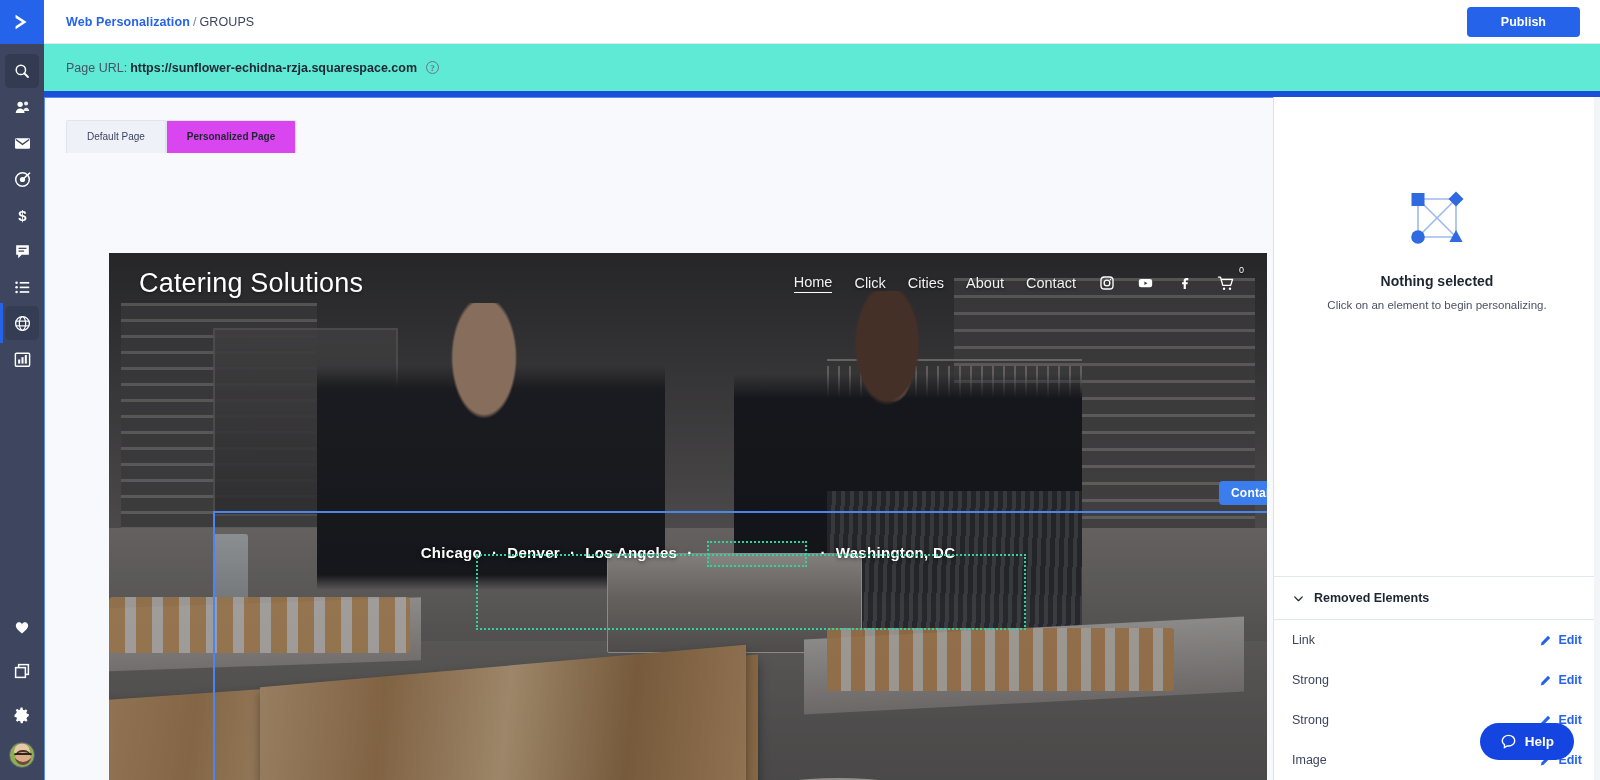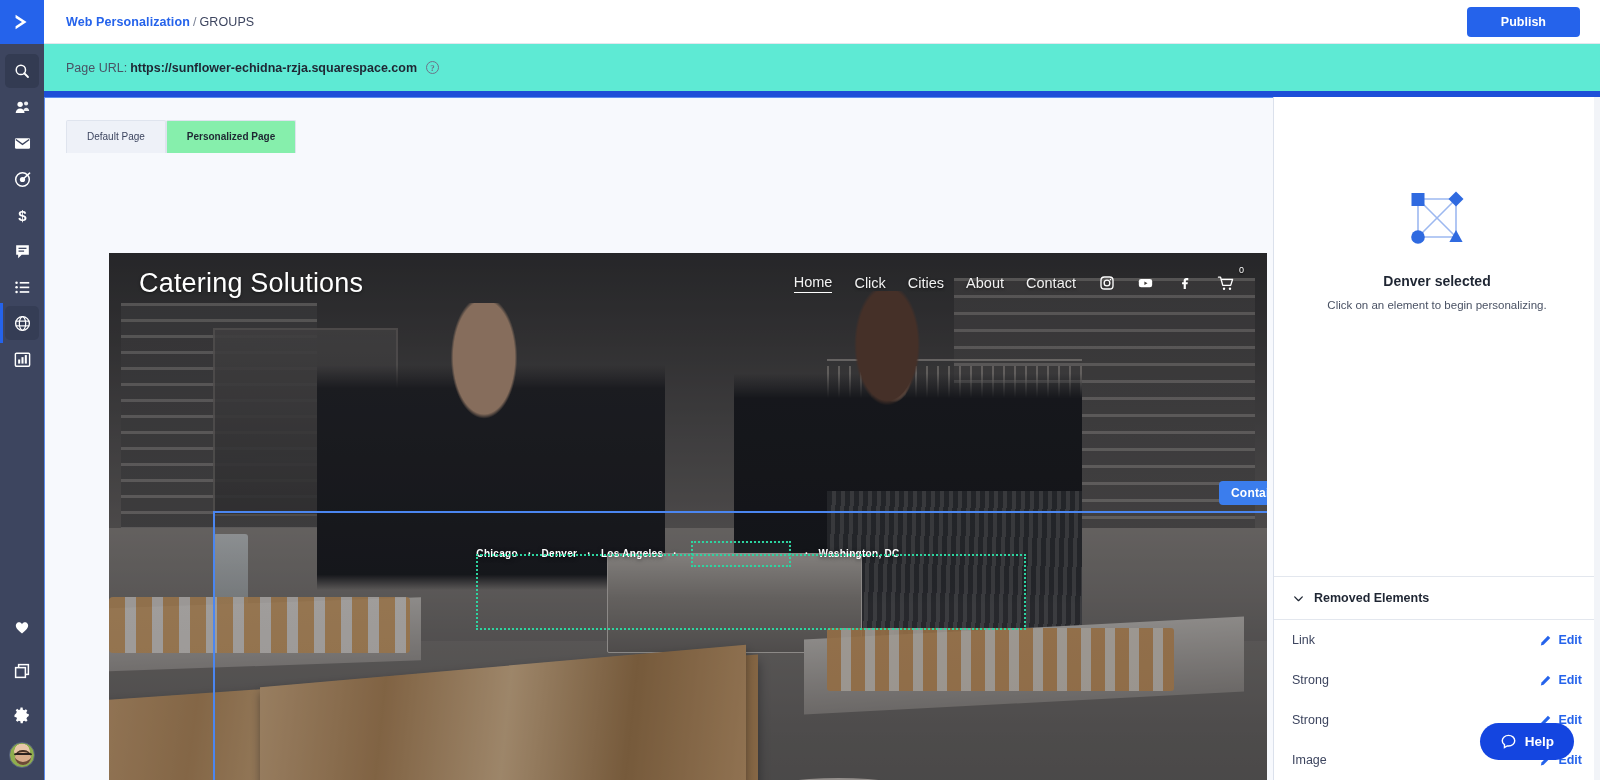--- a/index.html
+++ b/index.html
@@ -90,21 +90,21 @@
     flex: 1 1 auto; position: relative; background: #f7f9fd;
     border: 1px solid #5b8def; border-right: none; border-bottom: none;
     overflow: hidden;
   }
   .tabs { display: flex; padding: 21px 0 0 21px; }
   .tab {
     font-size: 10px; padding: 10px 20px 11px 20px; cursor: pointer;
     border: 1px solid #dfe4ee; border-bottom: none; color: #3d455f;
     background: #eef1f8; border-radius: 2px 2px 0 0; position: relative; top: 1px;
   }
-  .tab.active { background: #86efac; color: #1f2633; font-weight: 700; border-color: #dfe4ee; z-index: 2; }
+  .tab.active { background: #d946ef; color: #1f2633; font-weight: 700; border-color: #dfe4ee; z-index: 2; }
 
   .preview-frame {
     position: absolute; left: 64px; top: 155px; right: 0; bottom: 0;
     width: 1158px; height: 625px; overflow: hidden; background: #6d6761;
   }
   
   .photo { position: absolute; inset: 0; }
   .ph-layer { position: absolute; }
   .ph-backwall { left:0; right:0; top:0; height:46%;
     background: linear-gradient(180deg,#2e2b27 0%,#3e3a35 30%,#55504a 65%,#6b645c 100%); }
@@ -171,21 +171,21 @@
   .site-logo { color:#fff; font-size:27px; font-weight:400; letter-spacing:.2px; text-shadow:0 1px 3px rgba(0,0,0,.5); }
   .site-nav { margin-left:auto; display:flex; align-items:center; gap:22px; }
   .site-nav a { color:#f2f2f2; font-size:14.5px; text-decoration:none; cursor:pointer; text-shadow:0 1px 3px rgba(0,0,0,.6); }
   .site-nav a.cur { border-bottom:1.5px solid #fff; padding-bottom:2px; }
   .soc { width:17px; height:17px; display:inline-flex; align-items:center; justify-content:center; cursor:pointer; }
   .cart-wrap { position:relative; display:inline-flex; align-items:center; cursor:pointer; }
   .cart-badge { position:absolute; top:-9px; right:-7px; color:#fff; font-size:9px; text-shadow:0 1px 2px #000; }
 
   .site-cities {
     position:absolute; left:0; right:0; top:288px; text-align:center;
-    color:#fff; font-size:10px; font-weight:700; letter-spacing:.3px;
+    color:#fff; font-size:15px; font-weight:700; letter-spacing:.3px;
     text-shadow:0 1px 4px rgba(0,0,0,.6);
   }
   .site-cities .dot { margin:0 10px; font-weight:700; }
   .removed-inline {
     display:inline-block; width:100px; height:26px; vertical-align:middle;
     border:2px dotted #2dd4a0; margin:0 4px; background: rgba(255,255,255,.04);
   }
 
   
   .sel-container {
@@ -450,21 +450,21 @@
               <line x1="52" y1="14" x2="52" y2="52"></line>
                 <line x1="14" y1="52" x2="52" y2="52"></line>
               <line x1="14" y1="14" x2="52" y2="52"></line>
                 <line x1="52" y1="14" x2="14" y2="52"></line>
             </g>
             <rect x="7.5" y="8" width="13" height="13" fill="#2f6ae0"></rect>
             <path d="M52 6.5 L59.5 14 L52 21.5 L44.5 14 Z" fill="#2f6ae0"></path>
             <circle cx="14" cy="52" r="6.8" fill="#2f6ae0"></circle>
             <path d="M52 45 L58.6 57 L45.4 57 Z" fill="#2f6ae0"></path>
           </svg>
-          <div class="rp-title">Denver selected</div>
+          <div class="rp-title">Nothing selected</div>
           <div class="rp-sub">Click on an element to begin personalizing.</div>
         </div>
 
         <div class="rp-section-head">
           <svg width="13" height="13" viewBox="0 0 24 24">
             <path d="M5 9 L12 16 L19 9" fill="none" stroke="#1f2633" stroke-width="2.4" stroke-linecap="round" stroke-linejoin="round"></path>
           </svg>
           <span class="lbl">Removed Elements</span>
         </div>
 

